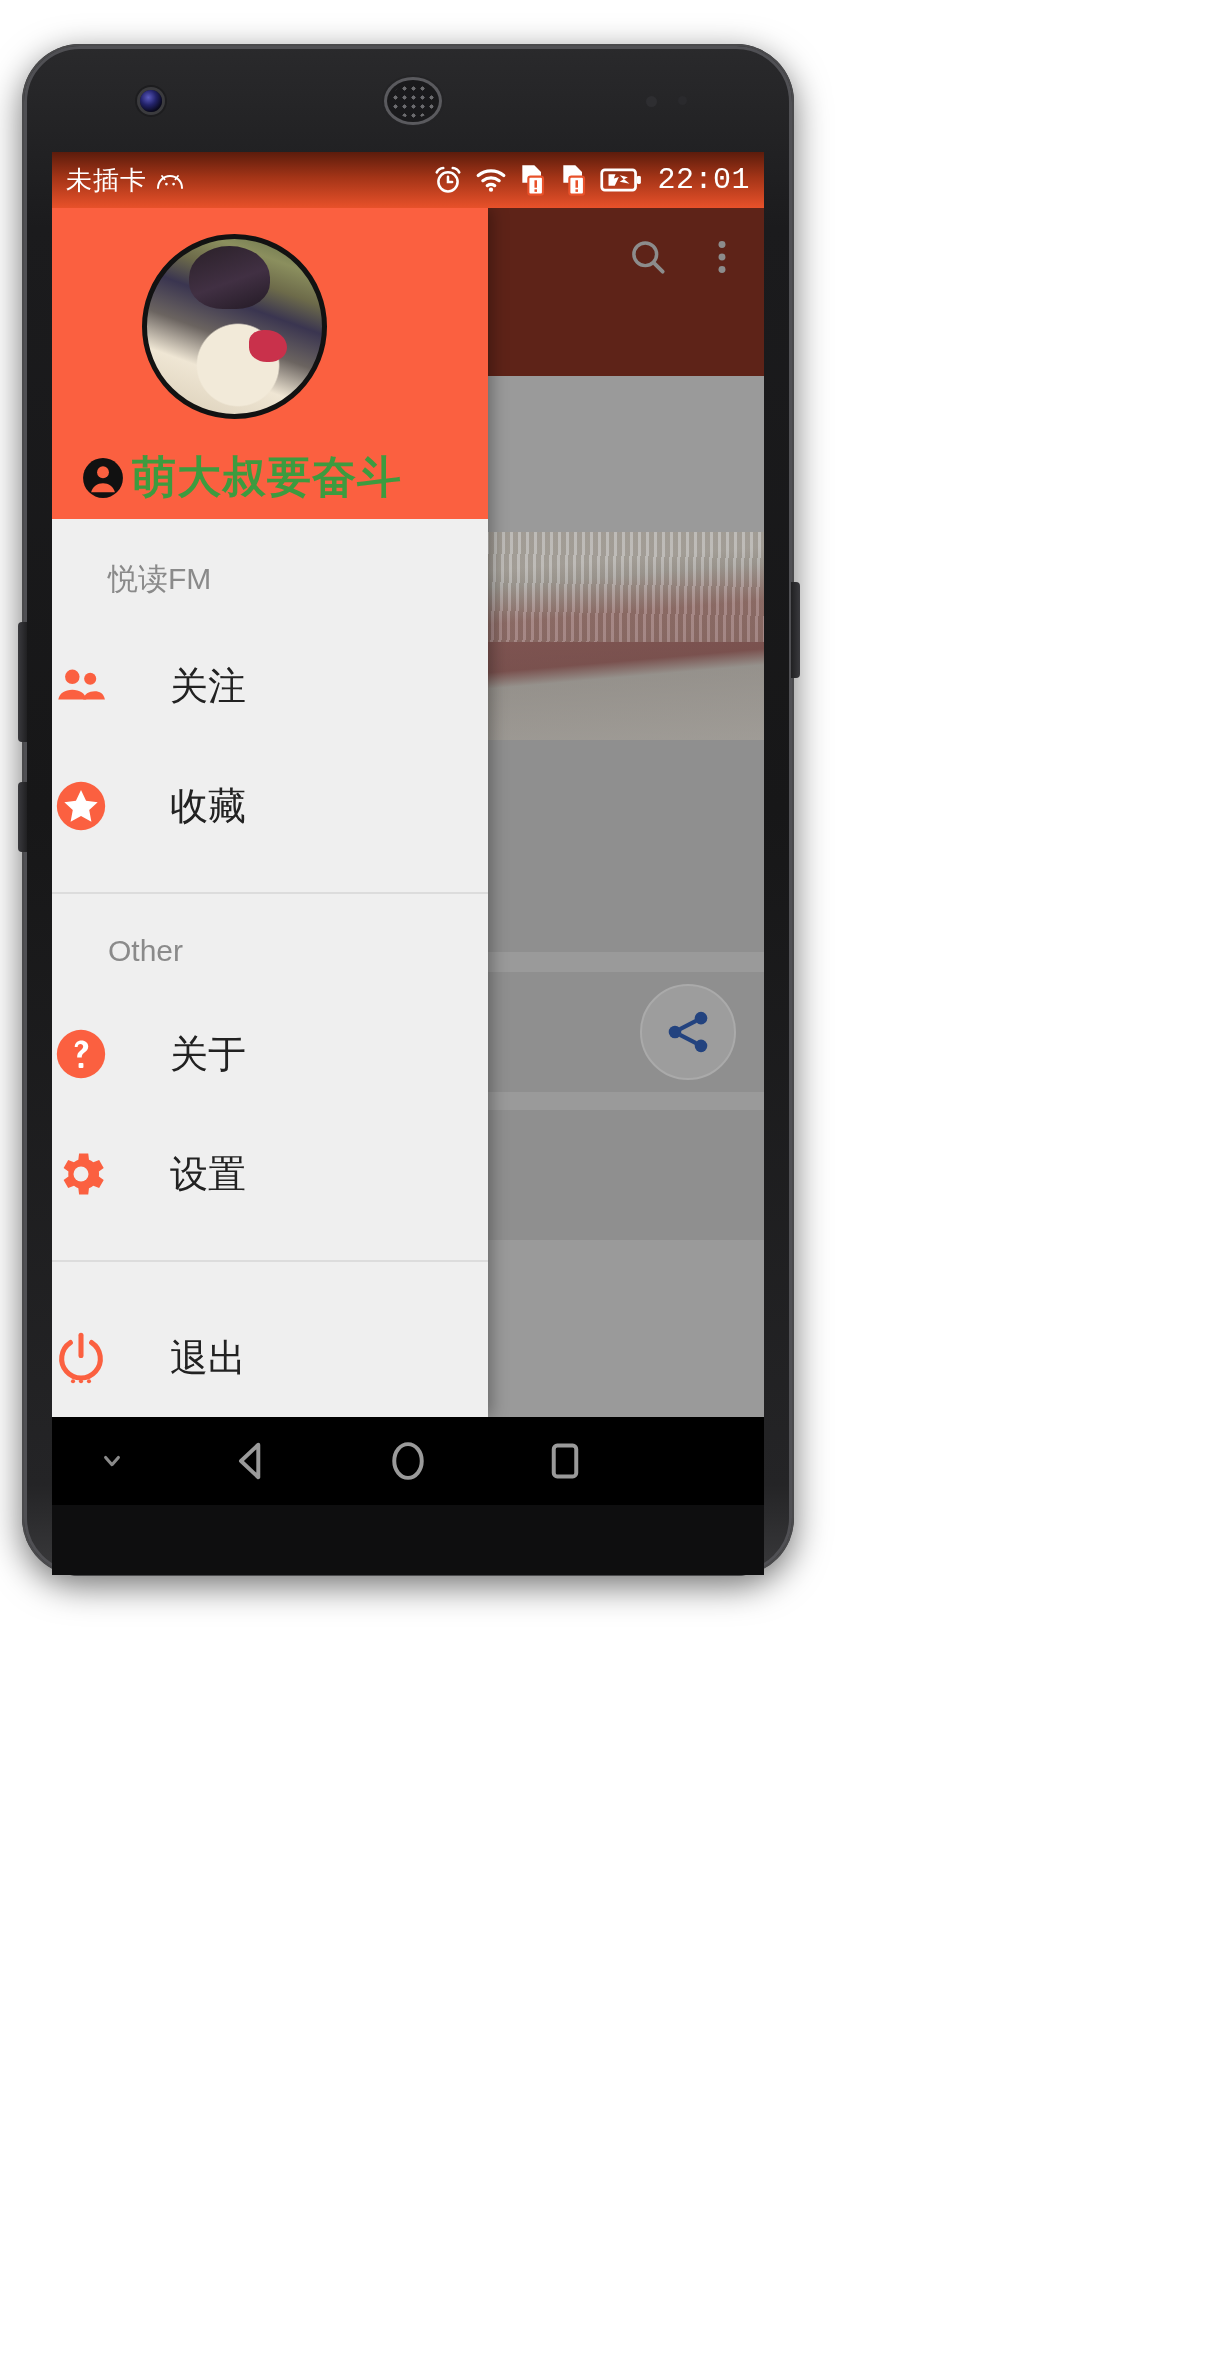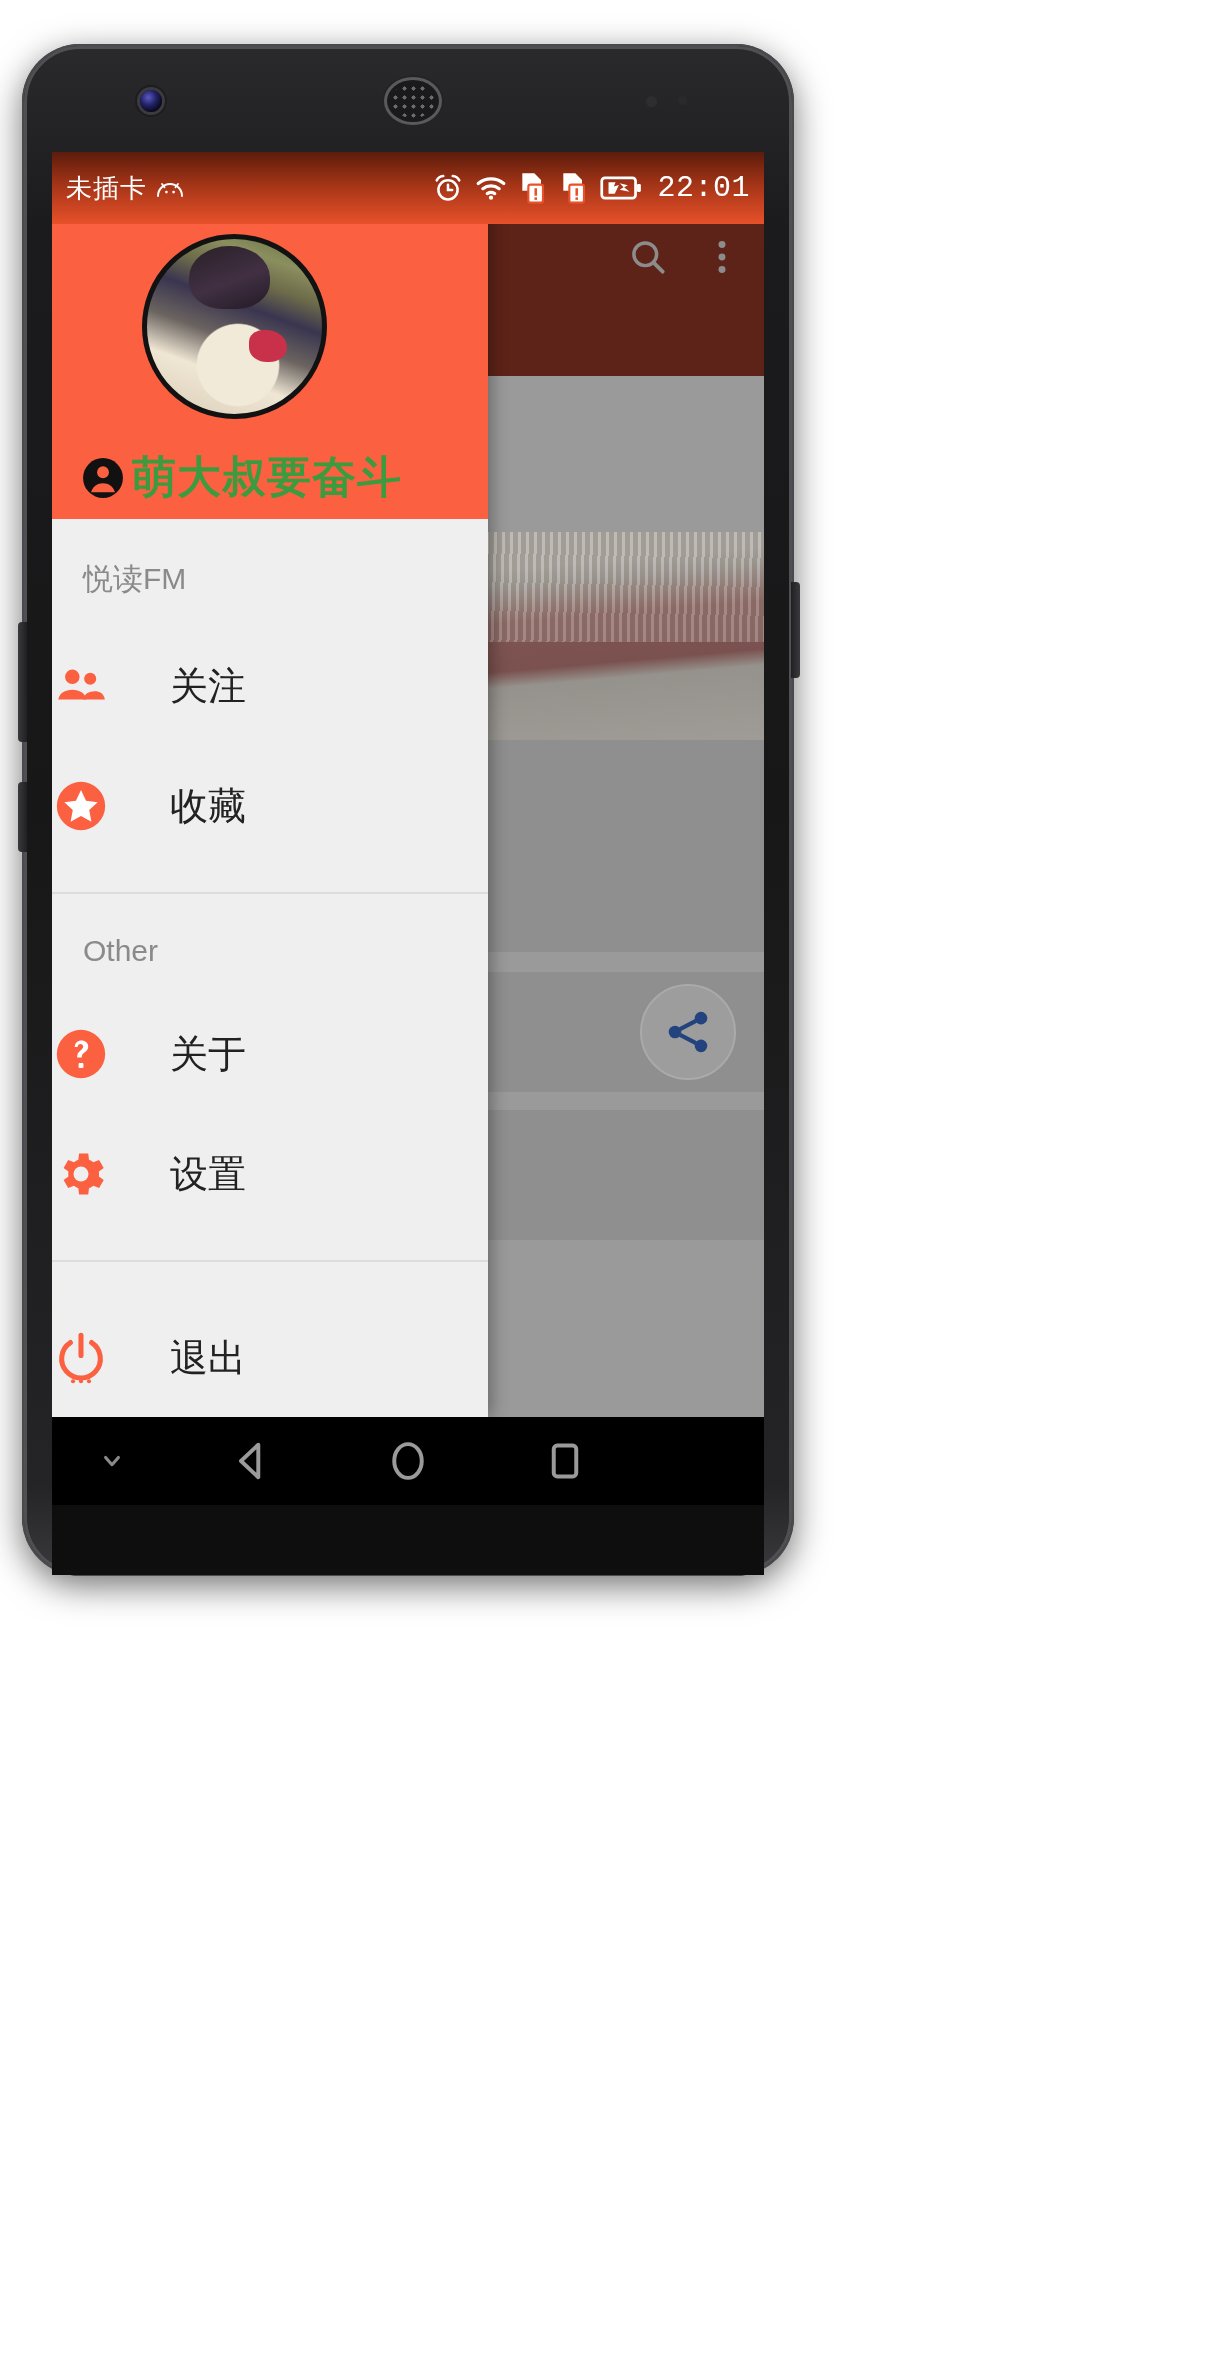--- a/index.html
+++ b/index.html
@@ -57,21 +57,21 @@
   .sensor2{position:absolute;left:668px;top:74px;width:9px;height:9px;border-radius:50%;background:#2a2a2d;}
 
   
   .screen{
     position:absolute;left:42px;top:130px;width:712px;height:1265px;
     background:#f0f0f0;overflow:hidden;
   }
 
   
   .statusbar{
-    position:absolute;left:0;top:0;width:712px;height:72px;
+    position:absolute;left:0;top:0;width:712px;height:56px;
     background:linear-gradient(180deg,#5c1c0c 0%,#a33417 45%,#e8512a 100%);
     display:flex;align-items:center;color:#fff;
   }
   .sb-left{display:flex;align-items:center;gap:8px;padding-left:14px;flex:1;}
   .sb-carrier{font-size:26px;letter-spacing:1px;}
   .sb-right{display:flex;align-items:center;gap:11px;padding-right:14px;}
   .sb-time{font-size:30px;margin-left:4px;letter-spacing:.5px;font-family:Liberation Mono, monospace;}
   .droid{width:26px;height:16px;}
 
   
@@ -153,21 +153,21 @@
   }
   .avatar::after{
     content:"";position:absolute;left:58%;top:52%;width:22%;height:18%;
     background:#c9314b;border-radius:40% 60% 50% 50%;
   }
   .username-row{
     position:absolute;left:28px;bottom:12px;display:flex;align-items:center;gap:6px;
   }
   .username{color:#3d9b3f;font-size:44px;font-weight:700;letter-spacing:1px;}
 
-  .drawer-section{font-size:30px;color:#8a8a8a;padding:40px 0 26px 31px;}
+  .drawer-section{font-size:30px;color:#8a8a8a;padding:40px 0 26px 56px;}
   .divider{height:2px;background:#dcdcdc;margin:0;}
   .d-item{
     height:120px;display:flex;align-items:center;
   }
   .d-icon{width:70px;display:flex;align-items:center;justify-content:flex-start;}
   .d-label{font-size:38px;color:#222;margin-left:48px;}
 
   
   .navbar{
     position:absolute;left:42px;top:1395px;width:712px;height:88px;background:#000;

